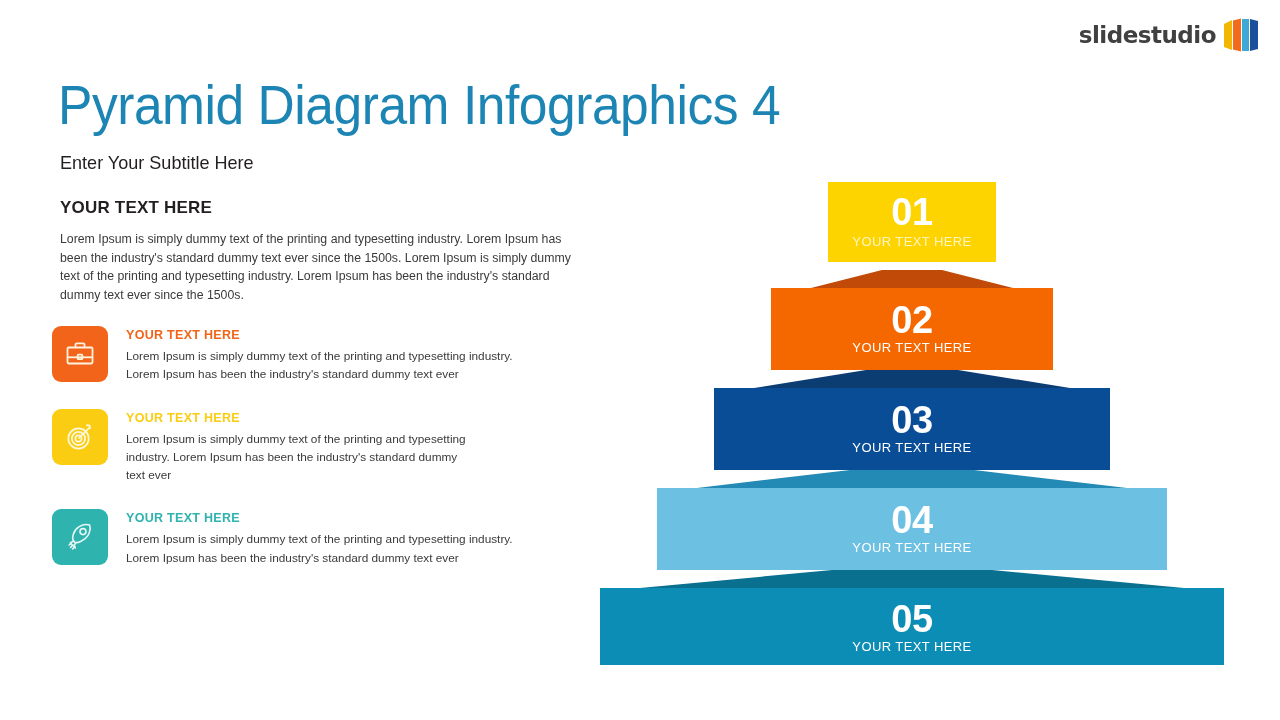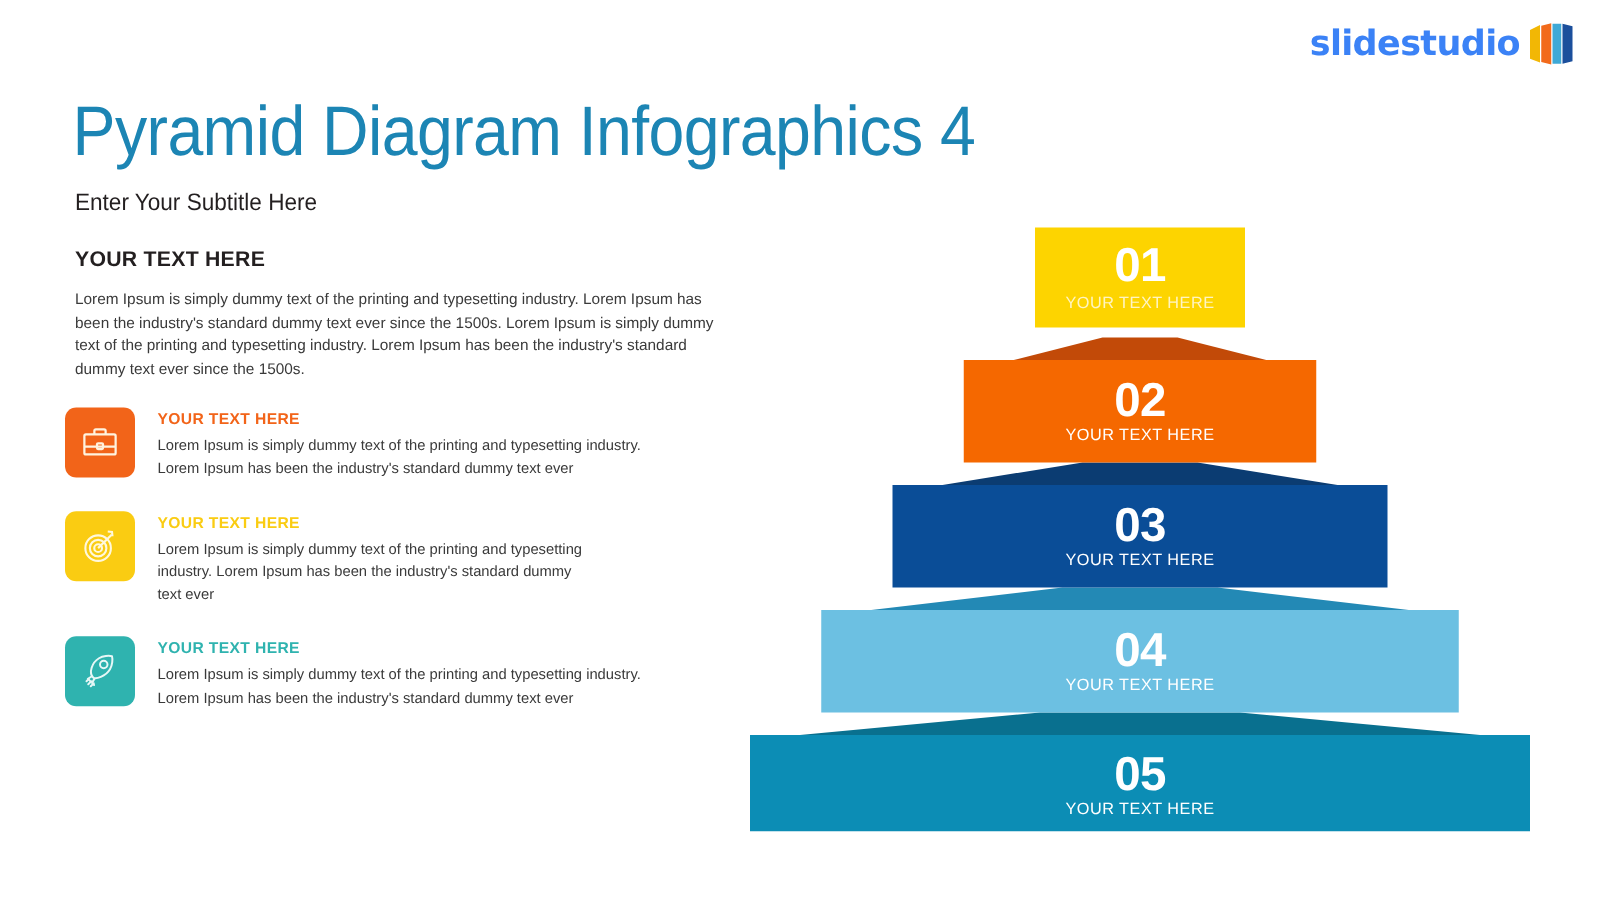--- a/index.html
+++ b/index.html
@@ -19,24 +19,24 @@
   #brand {
     position: absolute;
     top: 18px;
     right: 18px;
     display: flex;
     align-items: center;
     gap: 6px;
   }
   #brand .brand-word {
     font-family: "DejaVu Sans", sans-serif;
-    font-size: 28px;
+    font-size: 23px;
     font-weight: 700;
     letter-spacing: -0.5px;
-    color: #3b82f6;
+    color: #404040;
     line-height: 1;
   }
   #brand .brand-mark {
     display: block;
   }
 
   
   #page-title {
     position: absolute;
     left: 58px;

